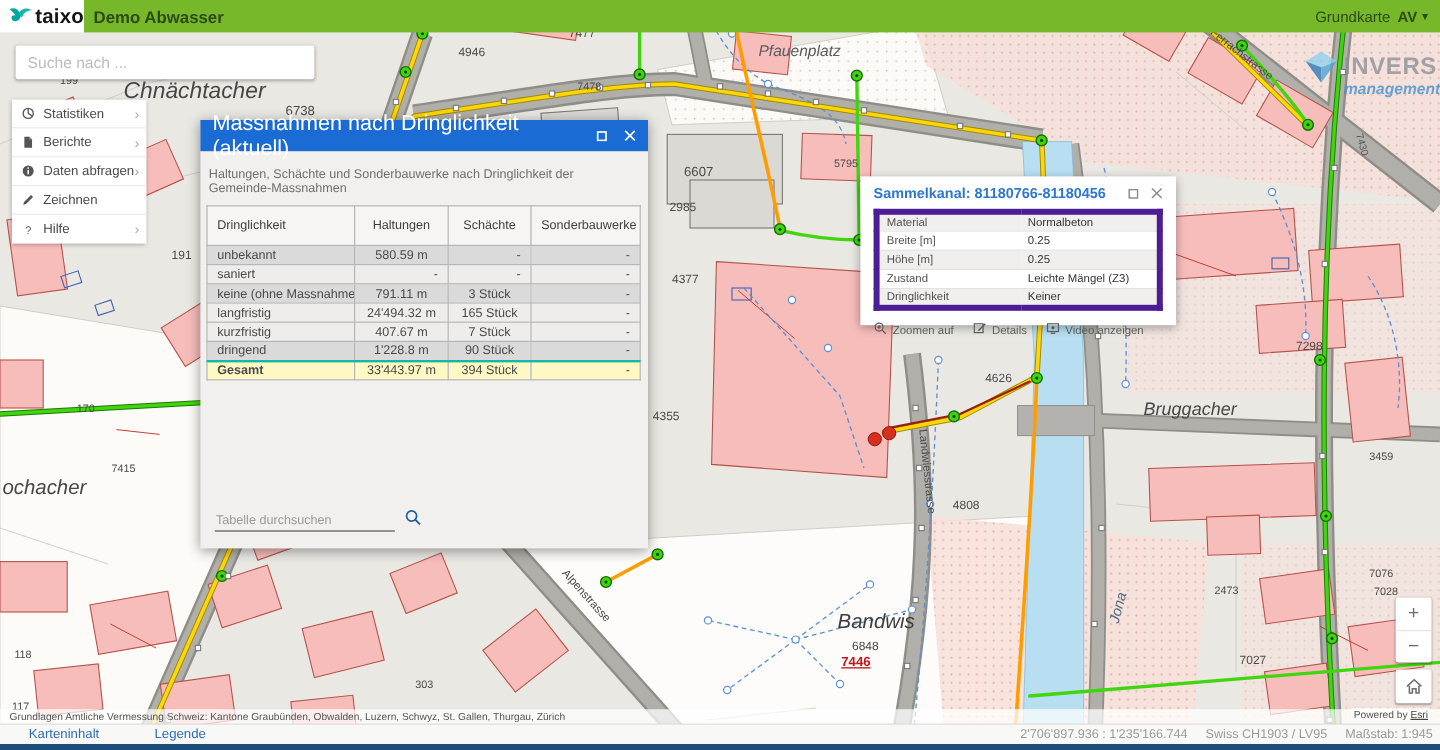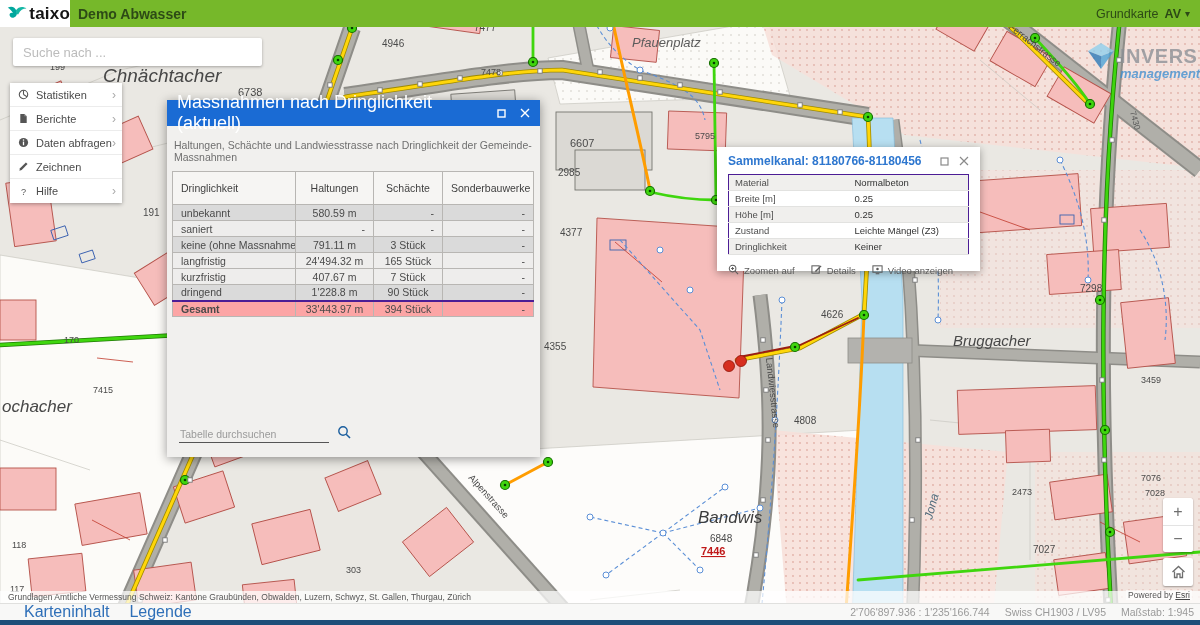--- a/index.html
+++ b/index.html
@@ -55,37 +55,37 @@
              font-size:10.5px;color:#4a4a4a;border:1px solid #a8a6a3;}
   #dlg-table th{font-weight:normal;color:#3f3f3f;background:#f6f5f3;height:33px;padding:0 8px;}
   #dlg-table td{height:16px;padding:0 8px;}
   #dlg-table th,#dlg-table td{border:1px solid #b8b6b3;overflow:hidden;white-space:nowrap;}
   #dlg-table th:first-child{text-align:left;}
   #dlg-table td{text-align:center;}
   #dlg-table td.c0{text-align:left;}
   #dlg-table td.dash{text-align:right;}
   #dlg-table tr.dark{background:#dadada;}
   #dlg-table tr.light{background:#eeedec;}
-  #dlg-table tr.total{background:#fca5a5;border-top:2px solid #4c1d95;}
+  #dlg-table tr.total{background:#fef9c3;border-top:2px solid #14b8a6;}
   #dlg-table tr.total td.c0{font-weight:bold;}
   #dlg-search{position:absolute;left:12px;bottom:14px;display:flex;align-items:flex-end;gap:8px;}
   #dlg-search input{width:150px;border:none;border-bottom:1px solid #555;background:transparent;outline:none;
         font-size:10.5px;padding:2px 1px;font-family:"Liberation Sans",sans-serif;color:#444;}
   #dlg-search input::placeholder{color:#9a9a9a;}
   #dlg-search .mag{color:#1b5e9e;}
 
   
   #popup{position:absolute;left:717px;top:147px;width:263px;height:124px;background:#fff;z-index:6;
          box-shadow:0 2px 8px rgba(0,0,0,.35);}
   #popup-titlebar{display:flex;align-items:center;padding:7px 11px 4px 11px;}
   #popup-title{font-size:12px;font-weight:bold;color:#2e77cf;white-space:nowrap;}
   #popup-titlebar .ph-btns{margin-left:auto;display:flex;gap:10px;color:#8a8a8a;}
   .ph-btn{cursor:pointer;display:flex;align-items:center;}
   #pop-table{border-collapse:collapse;margin:2px 11px 0 11px;width:241px;font-size:9.5px;table-layout:fixed;
-             border:1px solid #4c1d95;}
+             border:5px solid #4c1d95;}
   #pop-table td{height:16px;padding:0 6px;color:#4f4f4f;border-bottom:1px solid #e2e2e0;overflow:hidden;white-space:nowrap;}
   #pop-table td.val{color:#333;}
   #pop-table tr.alt{background:#f0efed;}
   #pop-actions{display:flex;align-items:center;gap:16px;padding:9px 11px 0 11px;}
   .pop-action{display:flex;align-items:center;gap:5px;font-size:9.5px;color:#5a5a5a;cursor:pointer;}
   .pop-action svg{width:11px;height:11px;}
 
   
   #zoomctl{position:absolute;left:1163px;top:498px;width:30px;background:#fff;border-radius:2px;
            box-shadow:0 1px 2px rgba(0,0,0,.35);z-index:5;}
@@ -94,21 +94,21 @@
   #homebtn{position:absolute;left:1163px;top:558px;width:30px;height:28px;background:#fff;border-radius:2px;
            box-shadow:0 1px 2px rgba(0,0,0,.35);z-index:5;display:flex;align-items:center;justify-content:center;cursor:pointer;color:#6e6e6e;}
 
   
   #attribution{position:absolute;left:0;top:591px;width:1200px;height:12px;background:rgba(255,255,255,.72);
                z-index:4;font-size:8.5px;color:#555;line-height:12px;padding-left:8px;}
   #powered{position:absolute;right:8px;top:590px;z-index:5;font-size:8.5px;color:#555;background:rgba(255,255,255,.6);padding:0 2px;}
   #powered .esri{text-decoration:underline;color:#444;}
   #footer{position:absolute;left:0;top:603px;width:1200px;height:17px;background:#f8f8f7;border-top:1px solid #e0e0de;
           z-index:9;display:flex;align-items:center;padding:0 6px 0 24px;}
-  .f-link{font-size:16px;color:#2e6fb8;margin-right:20px;cursor:pointer;}
+  .f-link{font-size:11px;color:#2e6fb8;margin-right:46px;cursor:pointer;}
   #f-right{margin-left:auto;display:flex;gap:15px;font-size:10.5px;color:#9a9a9a;}
   #bottomstrip{position:absolute;left:0;top:620px;width:1200px;height:5px;background:#1d4e79;z-index:10;}
 </style>
 </head>
 <body>
 
 <div id="stage">
 
   <svg id="map-svg" viewBox="0 0 1200 625" font-family="Liberation Sans, sans-serif">
     <defs>
@@ -502,21 +502,21 @@
               <rect x="1" y="1" width="7" height="7" fill="none" stroke="#fff" stroke-width="1.4"></rect>
             </svg>
         </span>
         <span class="dh-btn">
           <svg width="10" height="10" viewBox="0 0 10 10">
               <path d="M1,1 L9,9 M9,1 L1,9" stroke="#fff" stroke-width="1.4"></path>
             </svg>
         </span>
       </span>
     </div>
-    <div id="dialog-subtitle">Haltungen, Schächte und Landwiesstrasse nach Dringlichkeit der Gemeinde-Massnahmen</div>
+    <div id="dialog-subtitle">Haltungen, Schächte und Sonderbauwerke nach Dringlichkeit der Gemeinde-Massnahmen</div>
     <table id="dlg-table">
       <colgroup>
           <col style="width:123px">
           <col style="width:78px">
           <col style="width:69px">
           <col style="width:91px">
         </colgroup>
       <thead>
           <tr>
             <th>Dringlichkeit</th>

